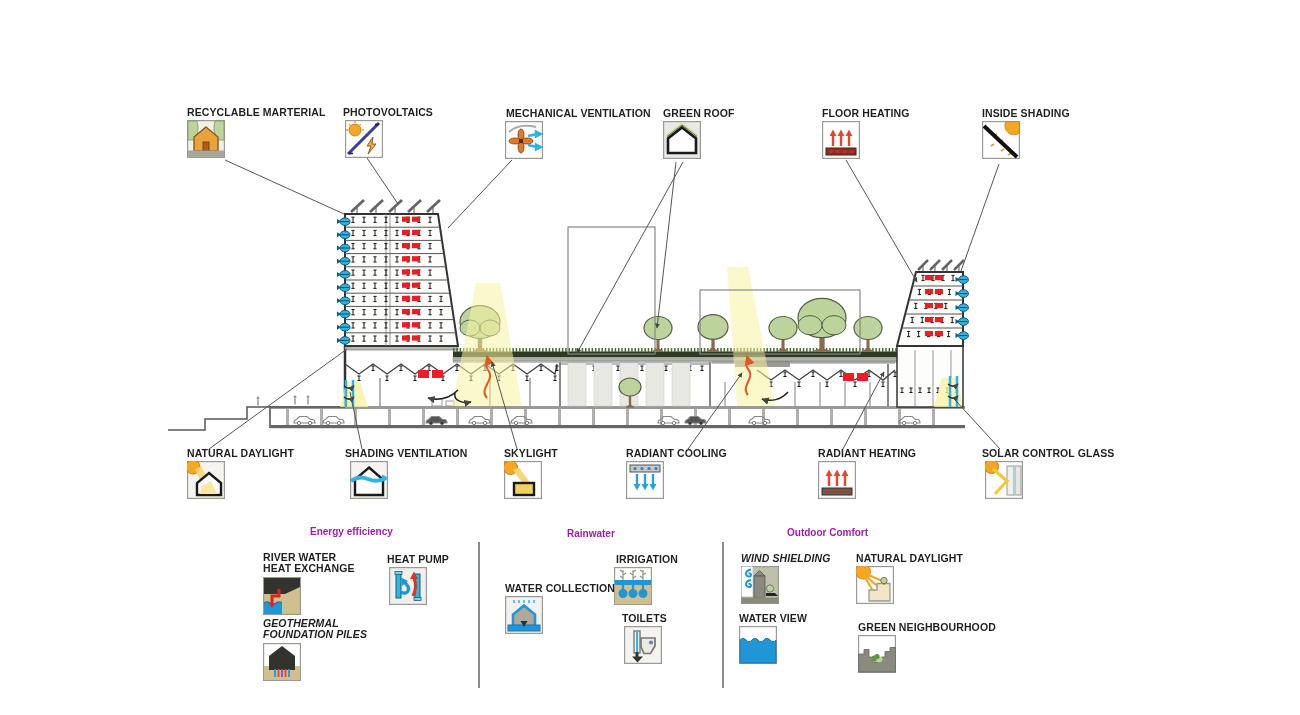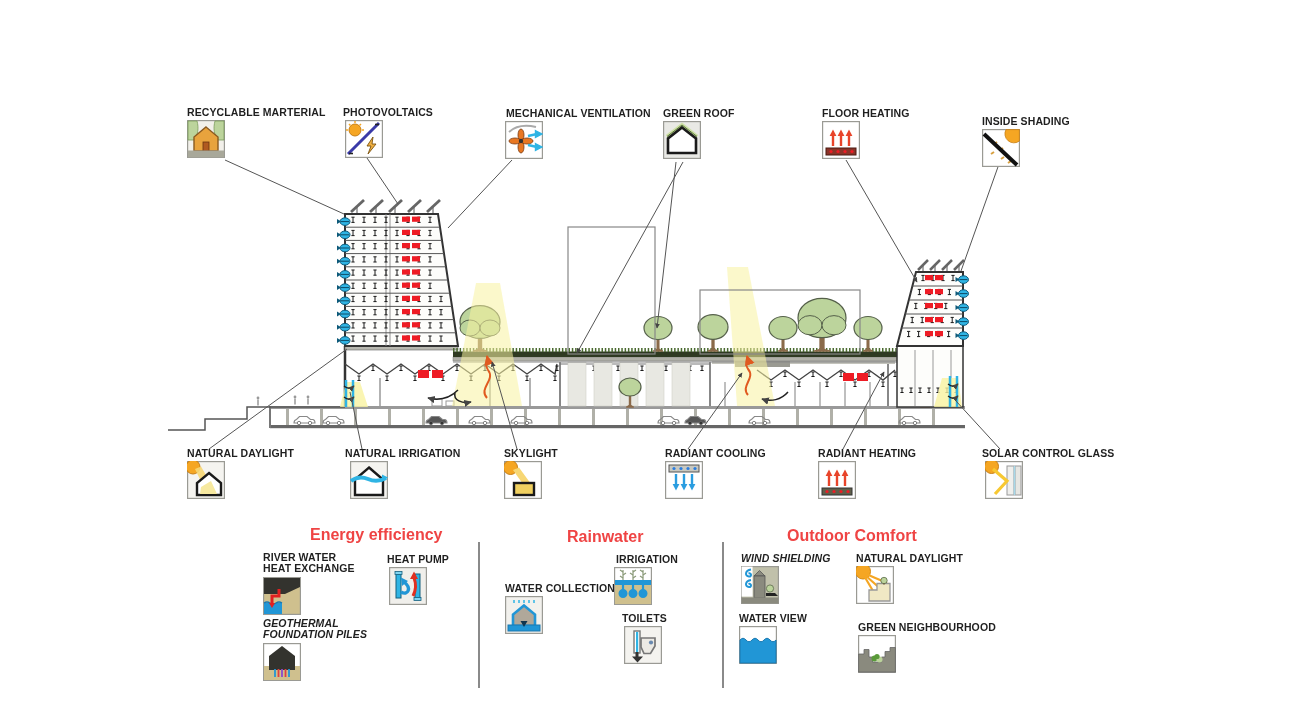--- a/index.html
+++ b/index.html
@@ -2,21 +2,21 @@
 <html><head>
 <meta charset="utf-8">
 <style>
   html,body{margin:0;padding:0;background:#fff;}
   body{width:1300px;height:715px;overflow:hidden;font-family:"Liberation Sans",sans-serif;position:relative;}
   .stage{position:absolute;left:0;top:0;width:1300px;height:715px;}
   #bg{position:absolute;left:0;top:0;}
   .callout{position:absolute;}
   .clabel{font-size:10.5px;font-weight:bold;color:#1f1f1f;white-space:pre-line;line-height:1.08;letter-spacing:.1px;margin-bottom:2px;}
   .icon{display:block;}
-  .sec-title{position:absolute;font-size:16px;font-weight:bold;color:#ef4444;white-space:nowrap;}
+  .sec-title{position:absolute;font-size:10px;font-weight:bold;color:#a21caf;white-space:nowrap;}
   .vdiv{position:absolute;width:2px;background:#8a8a8a;}
 </style>
 </head>
 <body>
 
 <div class="stage">
   <svg id="bg" width="1300" height="715" viewBox="0 0 1300 715">
       <defs>
         <marker id="arr" markerWidth="7" markerHeight="7" refX="4.5" refY="2.5" orient="auto">
           <path d="M0,0 L5,2.5 L0,5 Z" fill="#444"></path>
@@ -560,21 +560,21 @@
           <polygon points="23.6,15 30.4,15 27,8.5" fill="#e8442a"></polygon>
           <rect x="4" y="27" width="30" height="7" fill="#8a3428" stroke="#4a1a12"></rect>
     <g fill="#ee1c25">
             <circle cx="9" cy="30.5" r="1.6"></circle>
             <circle cx="16" cy="30.5" r="1.6"></circle>
             <circle cx="23" cy="30.5" r="1.6"></circle>
             <circle cx="30" cy="30.5" r="1.6"></circle>
           </g>
         </svg>
       </div>
-      <div class="callout" style="left: 982px; top: 116px;">
+      <div class="callout" style="left: 982px; top: 108px;">
         <div class="clabel">INSIDE SHADING</div>
         <svg class="icon" width="38" height="38" viewBox="0 0 38 38" style="position: relative; left: 0px;">
           <rect x="0.6" y="0.6" width="36.8" height="36.8" fill="#fff" stroke="#9a9a94" stroke-width="1.2"></rect>
           <path d="M24,0.6 A9,9 0 0 0 37.4,12 L37.4,0.6 Z" fill="#f5a623" stroke="#c77f16" stroke-width="0.8"></path>
     <g stroke="#d8a040" stroke-width="2">
             <line x1="12" y1="15" x2="15" y2="13"></line>
             <line x1="18" y1="21" x2="21" y2="19"></line>
             <line x1="9" y1="25" x2="12" y2="23"></line>
             <line x1="19" y1="30" x2="22" y2="28"></line>
             <line x1="26" y1="34" x2="29" y2="32"></line>
@@ -586,38 +586,38 @@
         <div class="clabel">NATURAL DAYLIGHT</div>
         <svg class="icon" width="38" height="38" viewBox="0 0 38 38" style="position: relative; left: 0px;">
           <rect x="0.6" y="0.6" width="36.8" height="36.8" fill="#f5f4f0" stroke="#9a9a94" stroke-width="1.2"></rect>
           <circle cx="6" cy="6" r="7" fill="#f5a623" stroke="#c77f16"></circle>
     <polygon points="8,8 14,5.5 27,28 19,31" fill="#f7d774" opacity="0.9"></polygon>
     <path d="M22,12 L34,22 V34 H10 V22 Z" fill="#fff" stroke="#1a1a1a" stroke-width="2.4"></path>
     <polygon points="14,26 24,20 30,33 13,33" fill="#f7e9a0"></polygon>
         </svg>
       </div>
       <div class="callout" style="left: 345px; top: 448px;">
-        <div class="clabel">NATURAL IRRIGATION</div>
+        <div class="clabel">SHADING VENTILATION</div>
         <svg class="icon" width="38" height="38" viewBox="0 0 38 38" style="position: relative; left: 5px;">
           <rect x="0.6" y="0.6" width="36.8" height="36.8" fill="#f5f4f0" stroke="#9a9a94" stroke-width="1.2"></rect>
           <path d="M19,6.5 L33,18.5 V34 H5 V18.5 Z" fill="#fff" stroke="#1a1a1a" stroke-width="2.4"></path>
     <path d="M1,20 Q9,14 18,18 Q27,22 36,17" fill="none" stroke="#2fb4e4" stroke-width="4"></path>
     <polygon points="32,13.5 38,16.5 32,20.5" fill="#2fb4e4"></polygon>
         </svg>
       </div>
       <div class="callout" style="left: 504px; top: 448px;">
         <div class="clabel">SKYLIGHT</div>
         <svg class="icon" width="38" height="38" viewBox="0 0 38 38" style="position: relative; left: 0px;">
           <rect x="0.6" y="0.6" width="36.8" height="36.8" fill="#fff" stroke="#9a9a94" stroke-width="1.2"></rect>
           <circle cx="6.5" cy="6.5" r="7" fill="#f5a623" stroke="#c77f16"></circle>
     <polygon points="9,9 15,6.5 27,23 21,26" fill="#f7d774"></polygon>
     <rect x="10" y="22" width="20" height="12" fill="#f0d060" stroke="#1a1a1a" stroke-width="2.4"></rect>
         </svg>
       </div>
-      <div class="callout" style="left: 665px; top: 448px;">
+      <div class="callout" style="left: 626px; top: 448px;">
         <div class="clabel">RADIANT COOLING</div>
         <svg class="icon" width="38" height="38" viewBox="0 0 38 38" style="position: relative; left: 0px;">
           <rect x="0.6" y="0.6" width="36.8" height="36.8" fill="#fff" stroke="#9a9a94" stroke-width="1.2"></rect>
           <rect x="4" y="4" width="30" height="7" fill="#c8c8c0" stroke="#555"></rect>
     <g fill="#2a7de0">
             <circle cx="9" cy="7.5" r="1.6"></circle>
             <circle cx="16" cy="7.5" r="1.6"></circle>
             <circle cx="23" cy="7.5" r="1.6"></circle>
             <circle cx="30" cy="7.5" r="1.6"></circle>
           </g>

